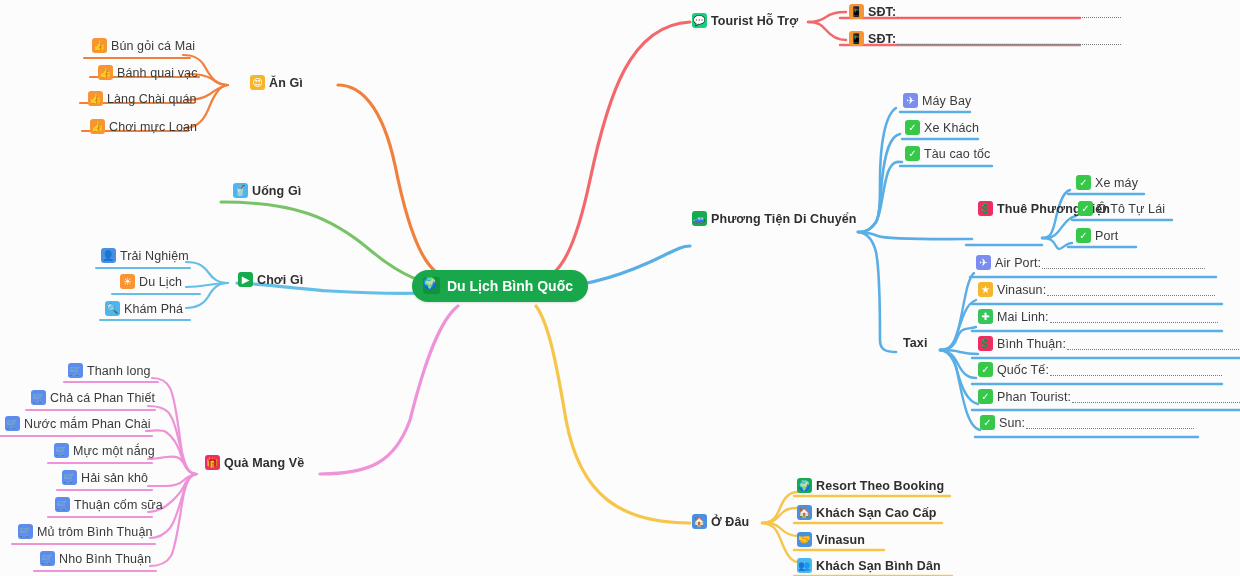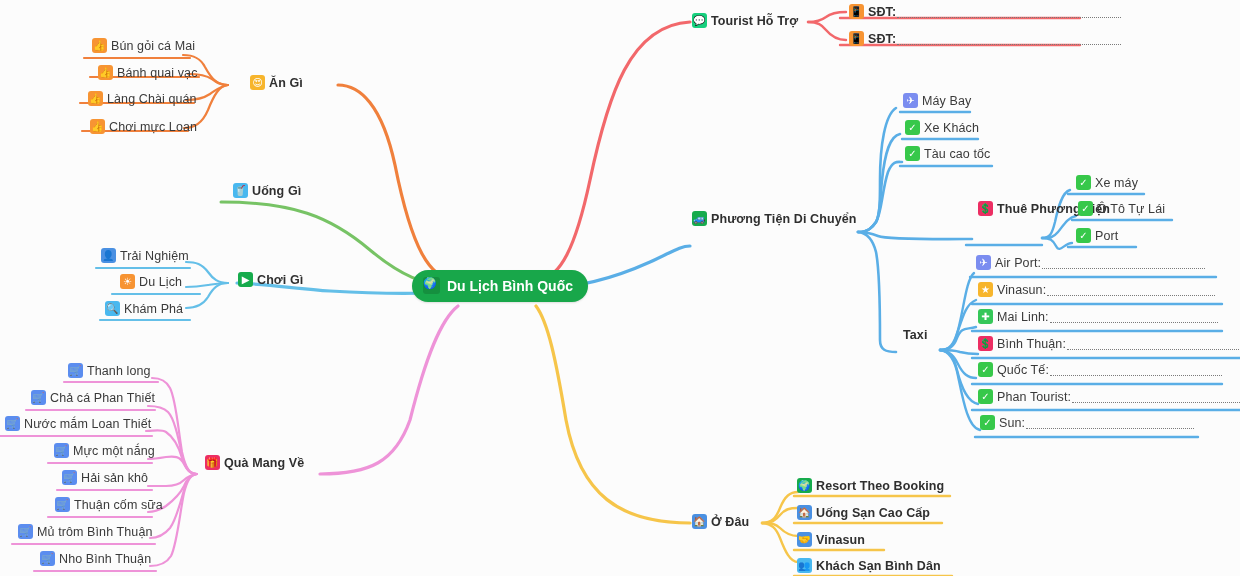--- a/index.html
+++ b/index.html
@@ -204,21 +204,21 @@
 <div class="node" style="left:68px;top:363px;">
   <span class="ic ic-cart">🛒</span>
   <span class="lbl">Thanh long</span>
 </div>
 <div class="node" style="left:31px;top:390px;">
   <span class="ic ic-cart">🛒</span>
   <span class="lbl">Chả cá Phan Thiết</span>
 </div>
 <div class="node" style="left:5px;top:416px;">
   <span class="ic ic-cart">🛒</span>
-  <span class="lbl">Nước mắm Loan Thiết</span>
+  <span class="lbl">Nước mắm Phan Chài</span>
 </div>
 <div class="node" style="left:54px;top:443px;">
   <span class="ic ic-cart">🛒</span>
   <span class="lbl">Mực một nắng</span>
 </div>
 <div class="node" style="left:62px;top:470px;">
   <span class="ic ic-cart">🛒</span>
   <span class="lbl">Hải sản khô</span>
 </div>
 <div class="node" style="left:55px;top:497px;">
@@ -274,21 +274,21 @@
   <span class="lbl">Xe máy</span>
 </div>
 <div class="node" style="left:1078px;top:201px;">
   <span class="ic ic-check">✓</span>
   <span class="lbl">Ô Tô Tự Lái</span>
 </div>
 <div class="node" style="left:1076px;top:228px;">
   <span class="ic ic-check">✓</span>
   <span class="lbl">Port</span>
 </div>
-<div class="node b" style="left:903px;top:328px;">
+<div class="node b" style="left:903px;top:336px;">
   <span class="lbl">Taxi</span>
 </div>
 <div class="node" style="left:976px;top:255px;">
   <span class="ic ic-purple">✈</span>
   <span class="lbl">Air Port:</span>
   <span class="blank" style="width:163px;"></span>
 </div>
 <div class="node" style="left:978px;top:282px;">
   <span class="ic ic-yellow">★</span>
   <span class="lbl">Vinasun:</span>
@@ -323,21 +323,21 @@
 <div class="node b" style="left:692px;top:514px;">
   <span class="ic ic-blue">🏠</span>
   <span class="lbl">Ở Đâu</span>
 </div>
 <div class="node b" style="left:797px;top:478px;">
   <span class="ic ic-dgreen">🌍</span>
   <span class="lbl">Resort Theo Booking</span>
 </div>
 <div class="node b" style="left:797px;top:505px;">
   <span class="ic ic-blue">🏠</span>
-  <span class="lbl">Uống Sạn Cao Cấp</span>
+  <span class="lbl">Khách Sạn Cao Cấp</span>
 </div>
 <div class="node b" style="left:797px;top:532px;">
   <span class="ic ic-blue">🤝</span>
   <span class="lbl">Vinasun</span>
 </div>
 <div class="node b" style="left:797px;top:558px;">
   <span class="ic ic-lblue">👥</span>
   <span class="lbl">Khách Sạn Bình Dân</span>
 </div>
 

